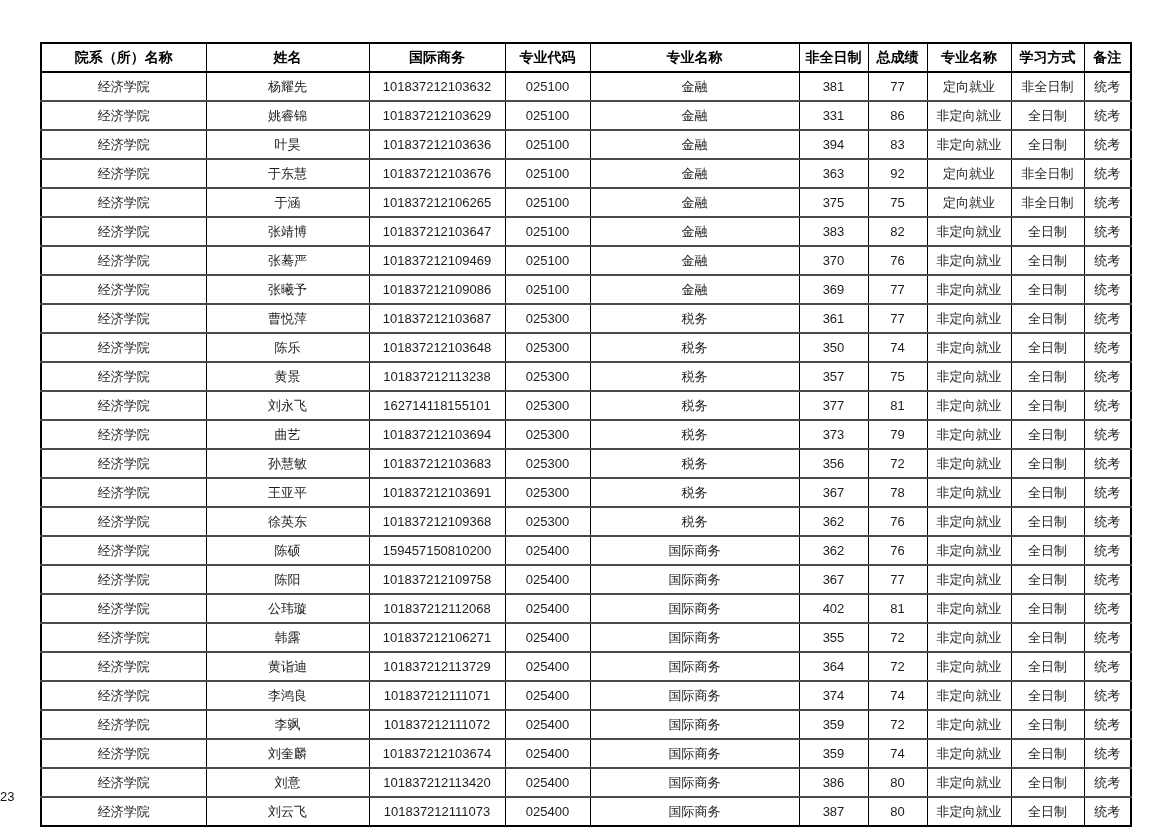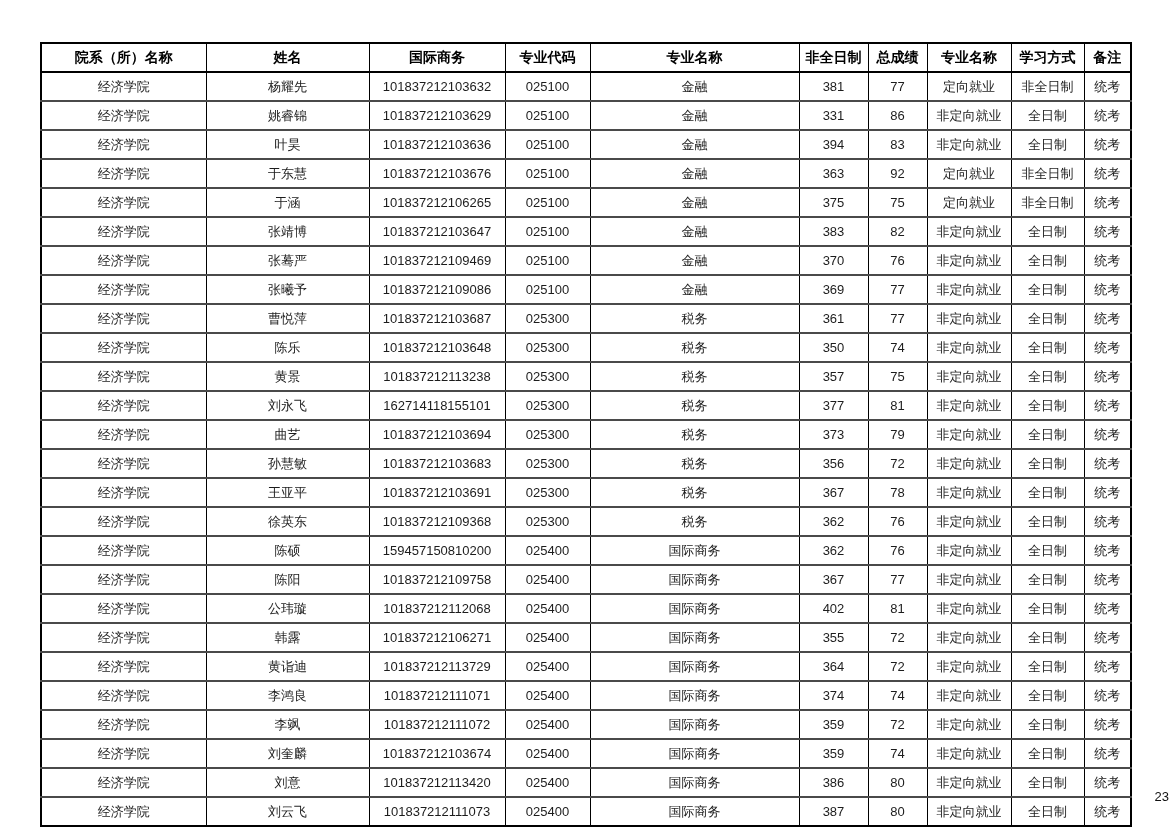--- a/index.html
+++ b/index.html
@@ -62,21 +62,21 @@
     border-bottom: 2px solid #4a4a4a;
   }
   table.results tbody tr:first-child td { border-top: none; }
   table.results tbody tr:last-child td { border-bottom: none; }
   td.num { font-size: 14px; color: #111111; }
   .page-number {
     position: absolute;
     left: 0;
     top: 789px;
     width: 1169px;
-    text-align: right;
+    text-align: left;
     font-size: 13px;
     color: #111111;
   }
 </style>
 </head>
 <body>
 
 <div class="page">
 
   <table class="results">

